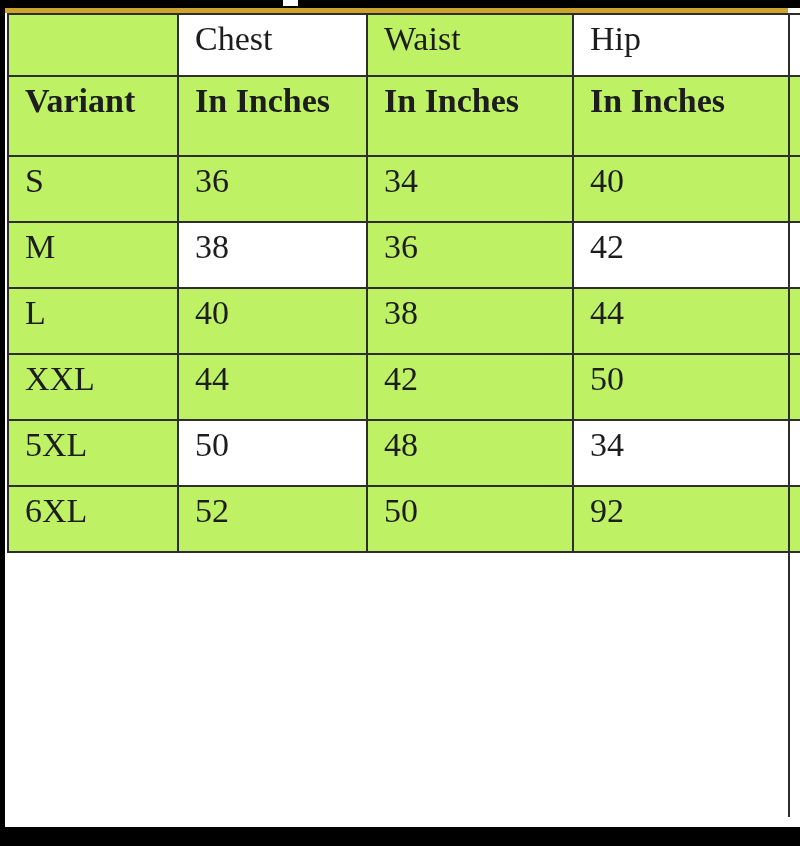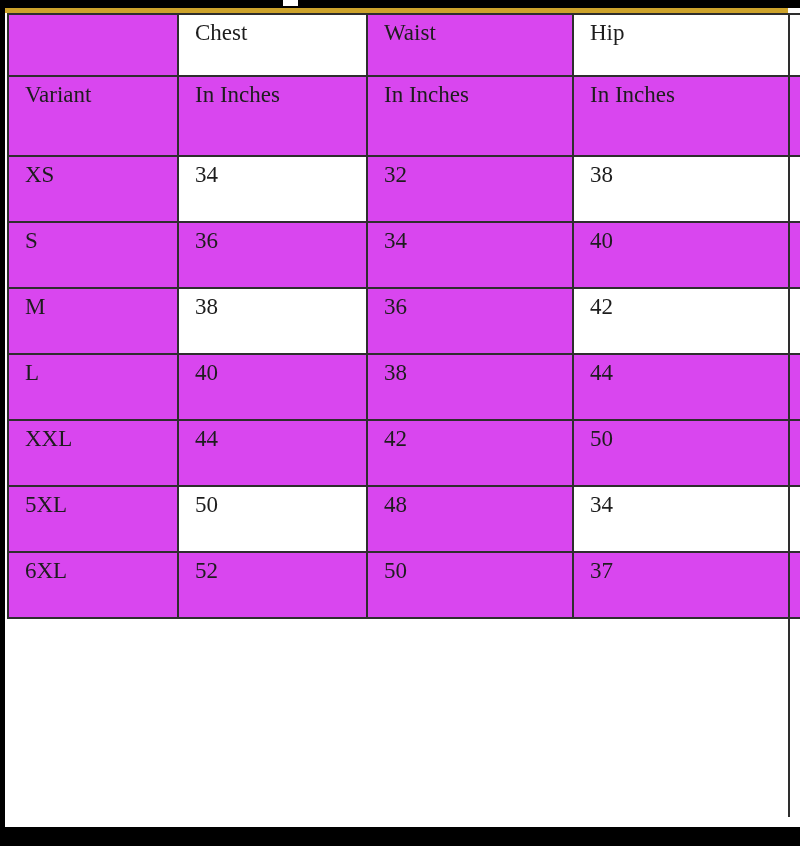--- a/index.html
+++ b/index.html
@@ -31,36 +31,36 @@
   table.size-chart {
     border-collapse: collapse;
     table-layout: fixed;
     margin-left: 2px;
     width: 793px;
   }
   .size-chart td, .size-chart th {
     border: 2px solid #2e2e2e;
     vertical-align: top;
     text-align: left;
-    font-size: 23px;
+    font-size: 34px;
     font-weight: normal;
     color: #1d1d1d;
     padding: 5px 4px 0 16px;
     overflow: hidden;
     white-space: nowrap;
   }
   .size-chart td:last-child, .size-chart th:last-child { border-right: none; }
   .col-variant { width: 170px; }
   .col-chest   { width: 189px; }
   .col-waist   { width: 206px; }
   .col-hip     { width: auto;  }
   tr.measure-row  td { height: 55px; }
-  tr.unit-row     td { height: 73px; }
+  tr.unit-row     td { height: 73px; font-weight: bold; }
   tbody tr        td { height: 59px; }
-  .peach { background: #d946ef; }
+  .peach { background: #bef264; }
   .white { background: #ffffff; }
   
   tbody tr.alt td.cell-chest, tbody tr.alt td.cell-hip { background: #ffffff; }
   .right-rule {
     position: absolute;
     left: 783px; top: 5px;
     width: 2px; height: 804px;
     background: #2e2e2e;
   }
 </style>
@@ -87,26 +87,20 @@
           <td class="white">Hip</td>
         </tr>
         <tr class="unit-row">
           <td class="peach">Variant</td>
           <td class="peach">In Inches</td>
           <td class="peach">In Inches</td>
           <td class="peach">In Inches</td>
         </tr>
       </thead>
       <tbody>
-          <tr class="alt">
-    <td class="peach cell-variant">XS</td>
-    <td class="peach cell-chest">34</td>
-    <td class="peach cell-waist">32</td>
-    <td class="peach cell-hip">38</td>
-  </tr>
           <tr>
     <td class="peach cell-variant">S</td>
     <td class="peach cell-chest">36</td>
     <td class="peach cell-waist">34</td>
     <td class="peach cell-hip">40</td>
   </tr>
           <tr class="alt">
     <td class="peach cell-variant">M</td>
     <td class="peach cell-chest">38</td>
     <td class="peach cell-waist">36</td>
@@ -127,20 +121,20 @@
           <tr class="alt">
     <td class="peach cell-variant">5XL</td>
     <td class="peach cell-chest">50</td>
     <td class="peach cell-waist">48</td>
     <td class="peach cell-hip">34</td>
   </tr>
           <tr>
     <td class="peach cell-variant">6XL</td>
     <td class="peach cell-chest">52</td>
     <td class="peach cell-waist">50</td>
-    <td class="peach cell-hip">37</td>
+    <td class="peach cell-hip">92</td>
   </tr>
         </tbody>
     </table>
 
     <div class="right-rule"></div>
   </div>
 </div>
 
 </body></html>

